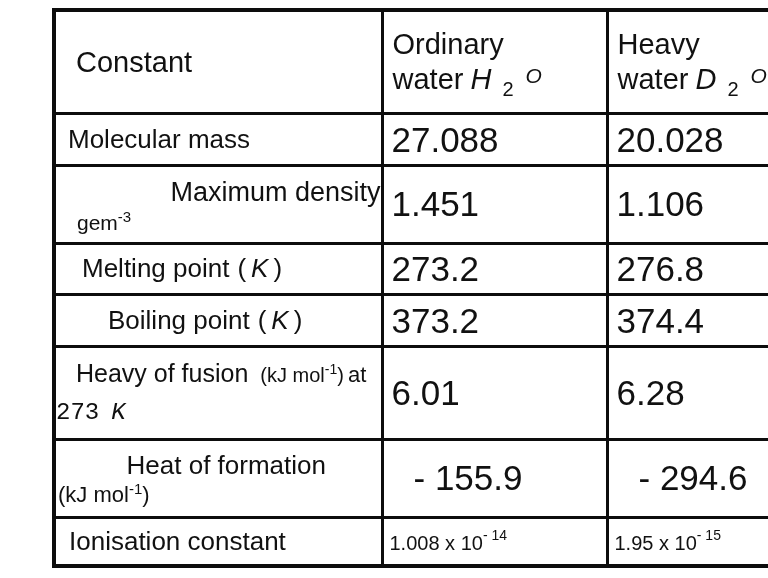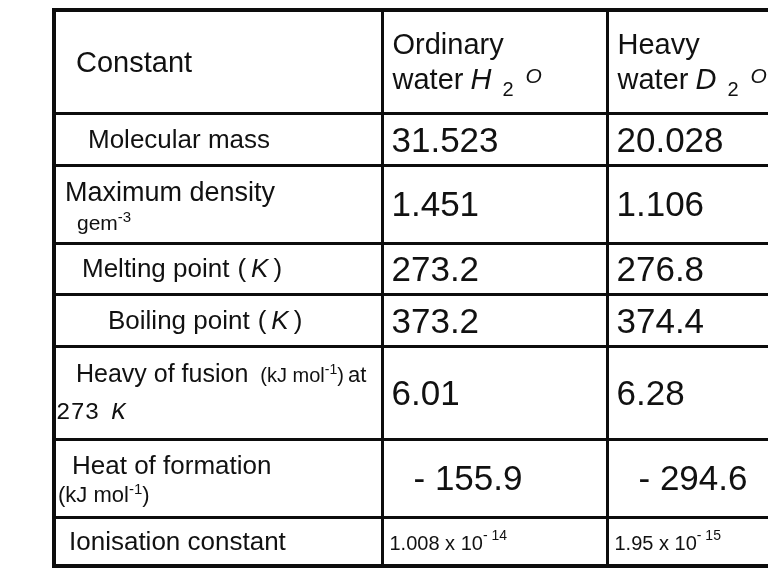--- a/index.html
+++ b/index.html
@@ -33,40 +33,40 @@
   .hdr{font-size:29px;letter-spacing:0;}
   .hdr-constant{padding-left:20px;}
   .hdr-col{padding-left:9px;}
   .hdr-line{display:block;}
   .formula-elem{font-style:italic;margin-left:7px;}
   .formula-sub{font-size:20px;position:relative;top:7px;margin-left:11px;font-style:normal;}
   .formula-o{font-style:italic;font-size:21px;position:relative;top:-6px;margin-left:12px;}
   
   .lbl{font-size:26px;}
   .val{font-size:35px;padding-left:8px;}
-  .row-mm .lbl-wrap{padding-left:32px;}
-  .row-md .line1{padding-left:9px;font-size:27px;}
+  .row-mm .lbl-wrap{padding-left:12px;}
+  .row-md .line1{padding-left:9px;font-size:27px;text-align:right;}
   .row-md .line2{padding-left:21px;font-size:21px;line-height:1.0;}
   .row-md .line2 sup{font-size:15px;}
   .row-mp .lbl-wrap{padding-left:26px;}
   .row-bp .lbl-wrap{padding-left:52px;}
   .paren{margin-left:8px;}
   .kk{font-style:italic;}
   .paren-close{margin-left:5px;}
   .row-hf .line1{padding-left:20px;font-size:25px;white-space:nowrap;}
   .row-hf .line2{font-size:24px;margin-top:10px;font-family:Liberation Mono, monospace;}
   .unit{font-size:20px;margin-left:12px;}
   .unit sup{font-size:14px;}
   .at{font-size:22px;margin-left:4px;}
   .row-hv .line1{padding-left:16px;font-size:26px;}
   .row-hv .line2{padding-left:4px;font-size:24px;margin-top:8px;}
   .row-hv .line2 .unit{margin-left:0;font-size:21px;}
   .temp{margin-left:14px;}
   .ksp{margin-left:12px;}
-  .row-hfm .line1{padding-left:16px;font-size:26px;}
+  .row-hfm .line1{padding-left:16px;font-size:26px;text-align:center;}
   .row-hfm .line2{padding-left:2px;font-size:22px;line-height:1.0;}
   .row-hfm .line2 sup{font-size:15px;}
   .row-hfm .val{padding-left:30px;}
   .row-ic .lbl-wrap{padding-left:13px;font-size:26px;}
   .sci{font-size:20px;padding-left:6px;vertical-align:middle;}
   .sci sup{font-size:14px;position:relative;top:-2px;text-align:center;}
   td.vtop{vertical-align:middle;}
 </style>
 </head>
 <body>
@@ -91,21 +91,21 @@
       <td class="hdr hdr-col">
         <span class="hdr-line">Heavy</span>
         <span class="hdr-line"><span>water</span><span class="formula-elem">D</span><span class="formula-sub">2</span><span class="formula-o">O</span></span>
       </td>
     </tr>
 
     <tr class="row-mm" style="height:45px">
       <td>
         <div class="lbl lbl-wrap">Molecular mass</div>
       </td>
-      <td class="val">31.523</td>
+      <td class="val">27.088</td>
       <td class="val">20.028</td>
     </tr>
 
     <tr class="row-md" style="height:67px">
       <td>
         <div class="line1">Maximum density</div>
         <div class="line2"><span>gem</span><sup>-3</sup></div>
       </td>
       <td class="val">1.451</td>
       <td class="val">1.106</td>

